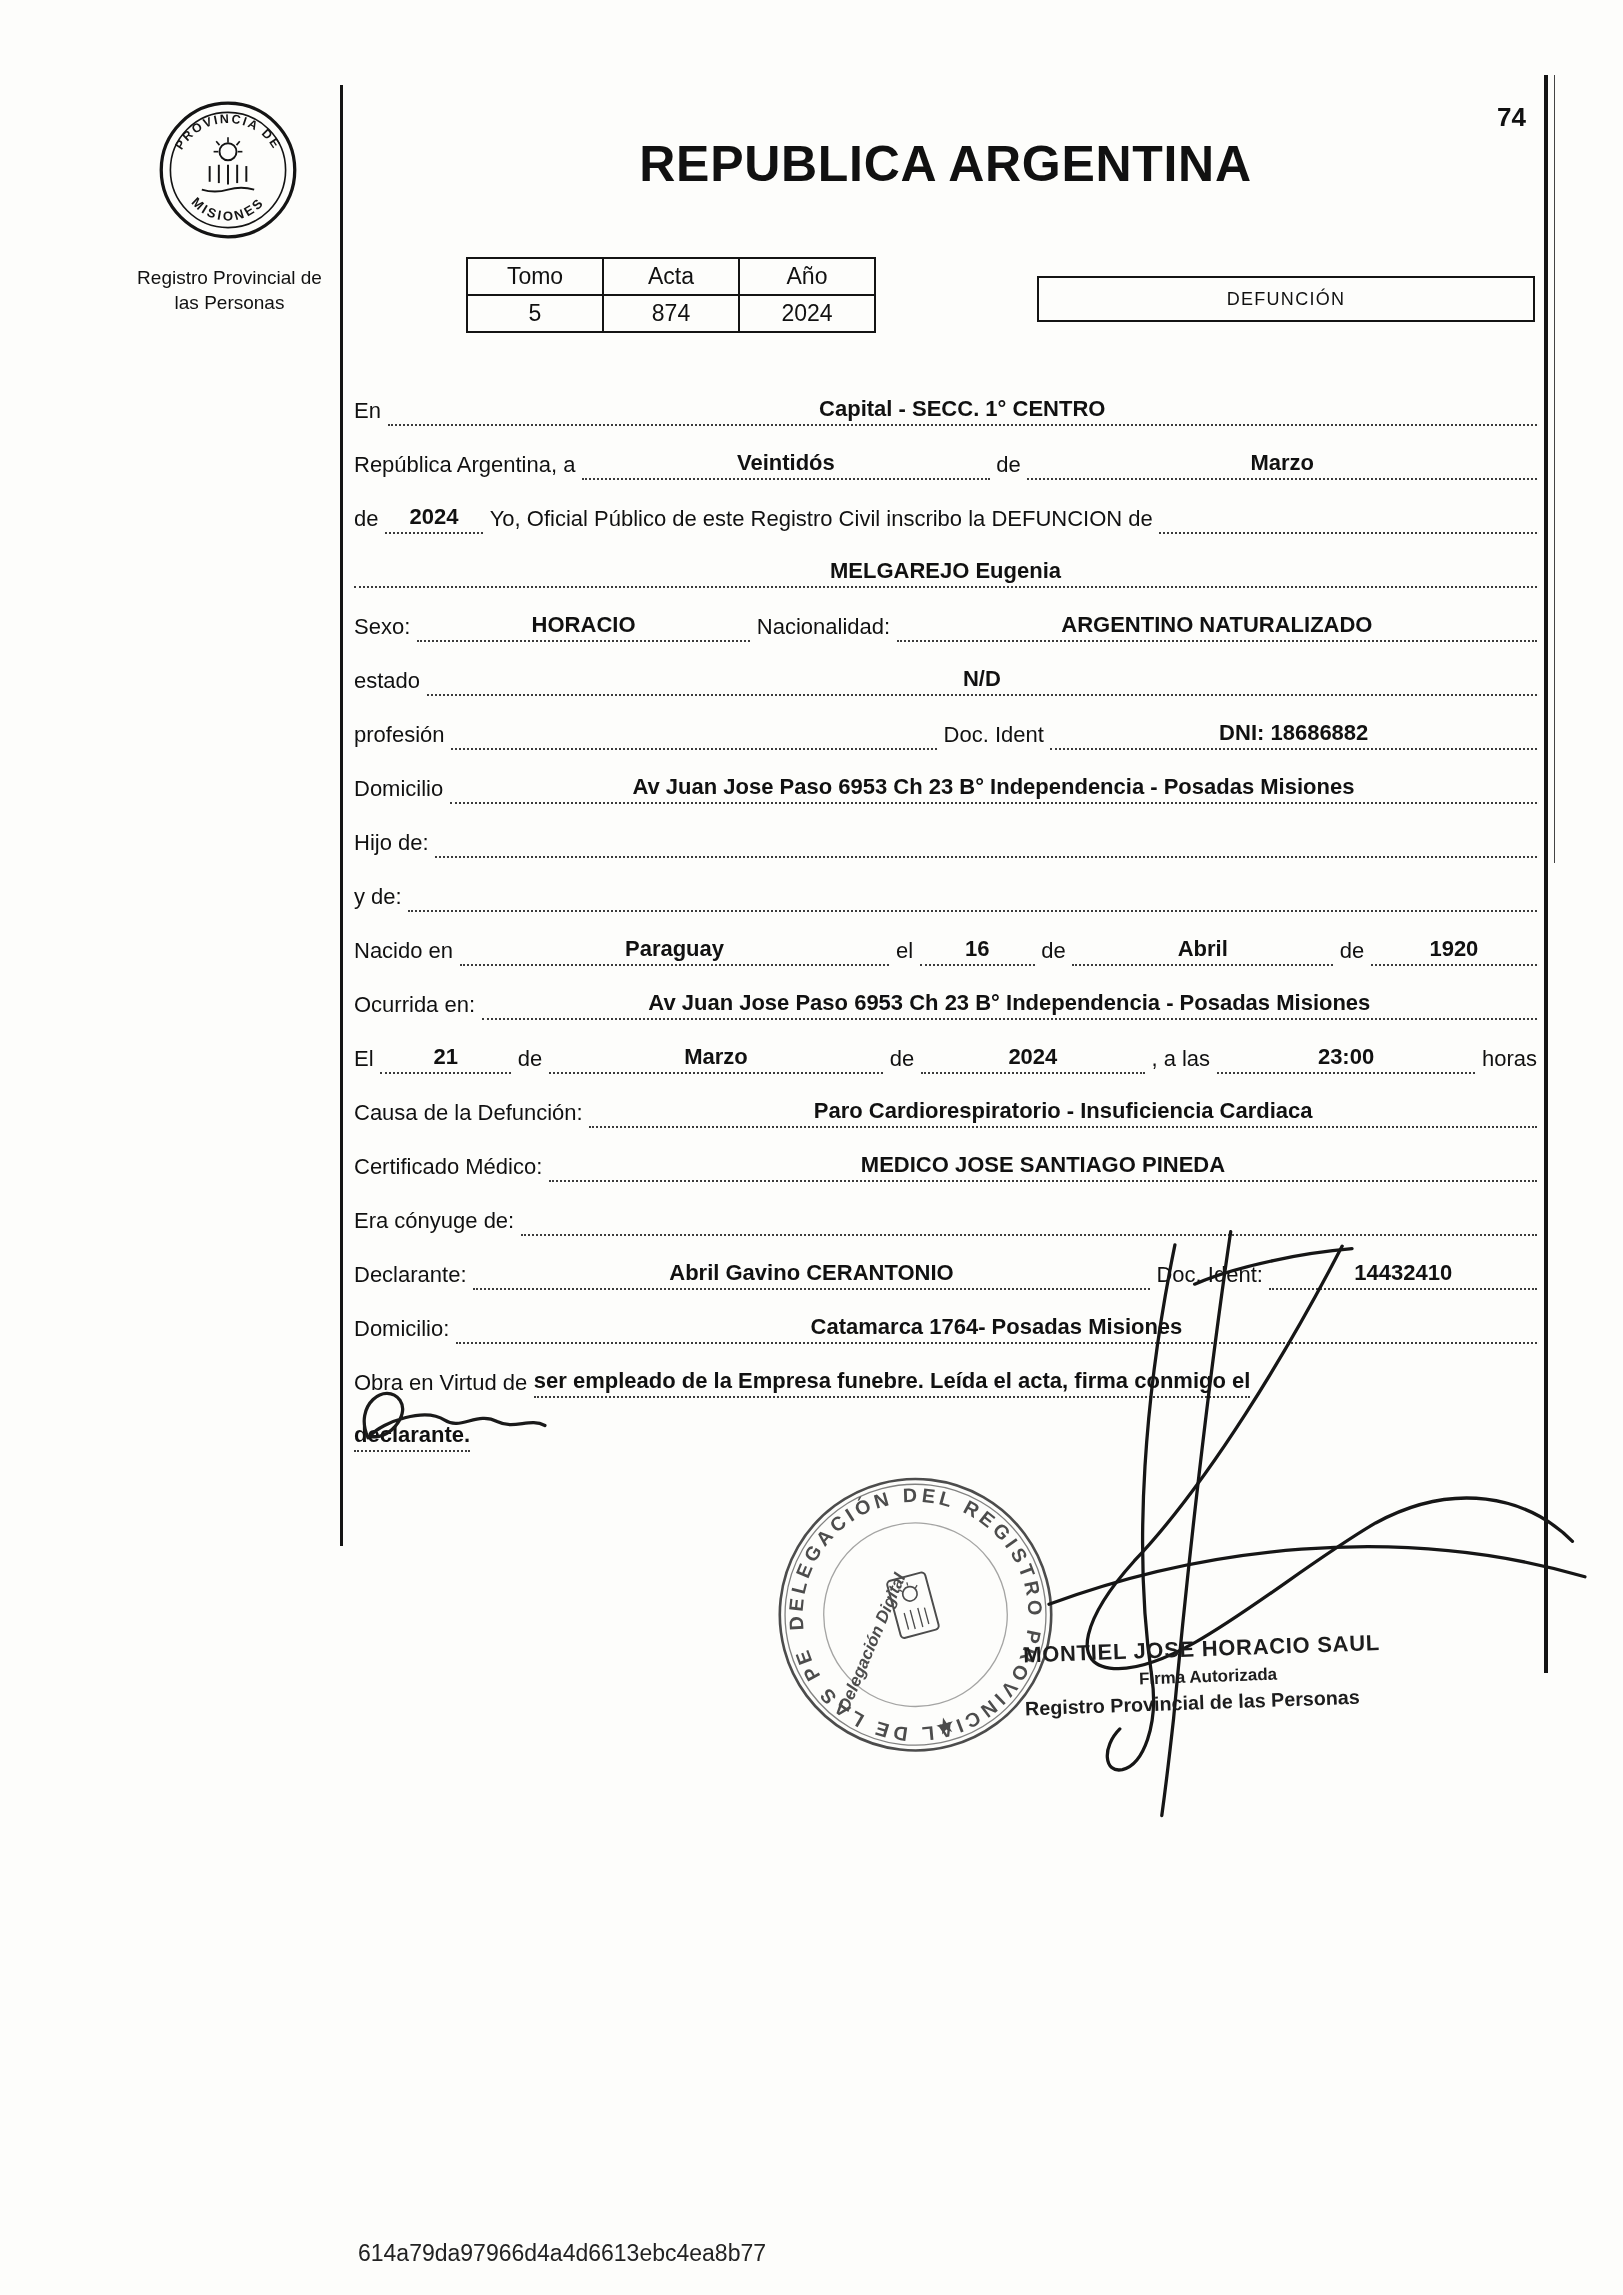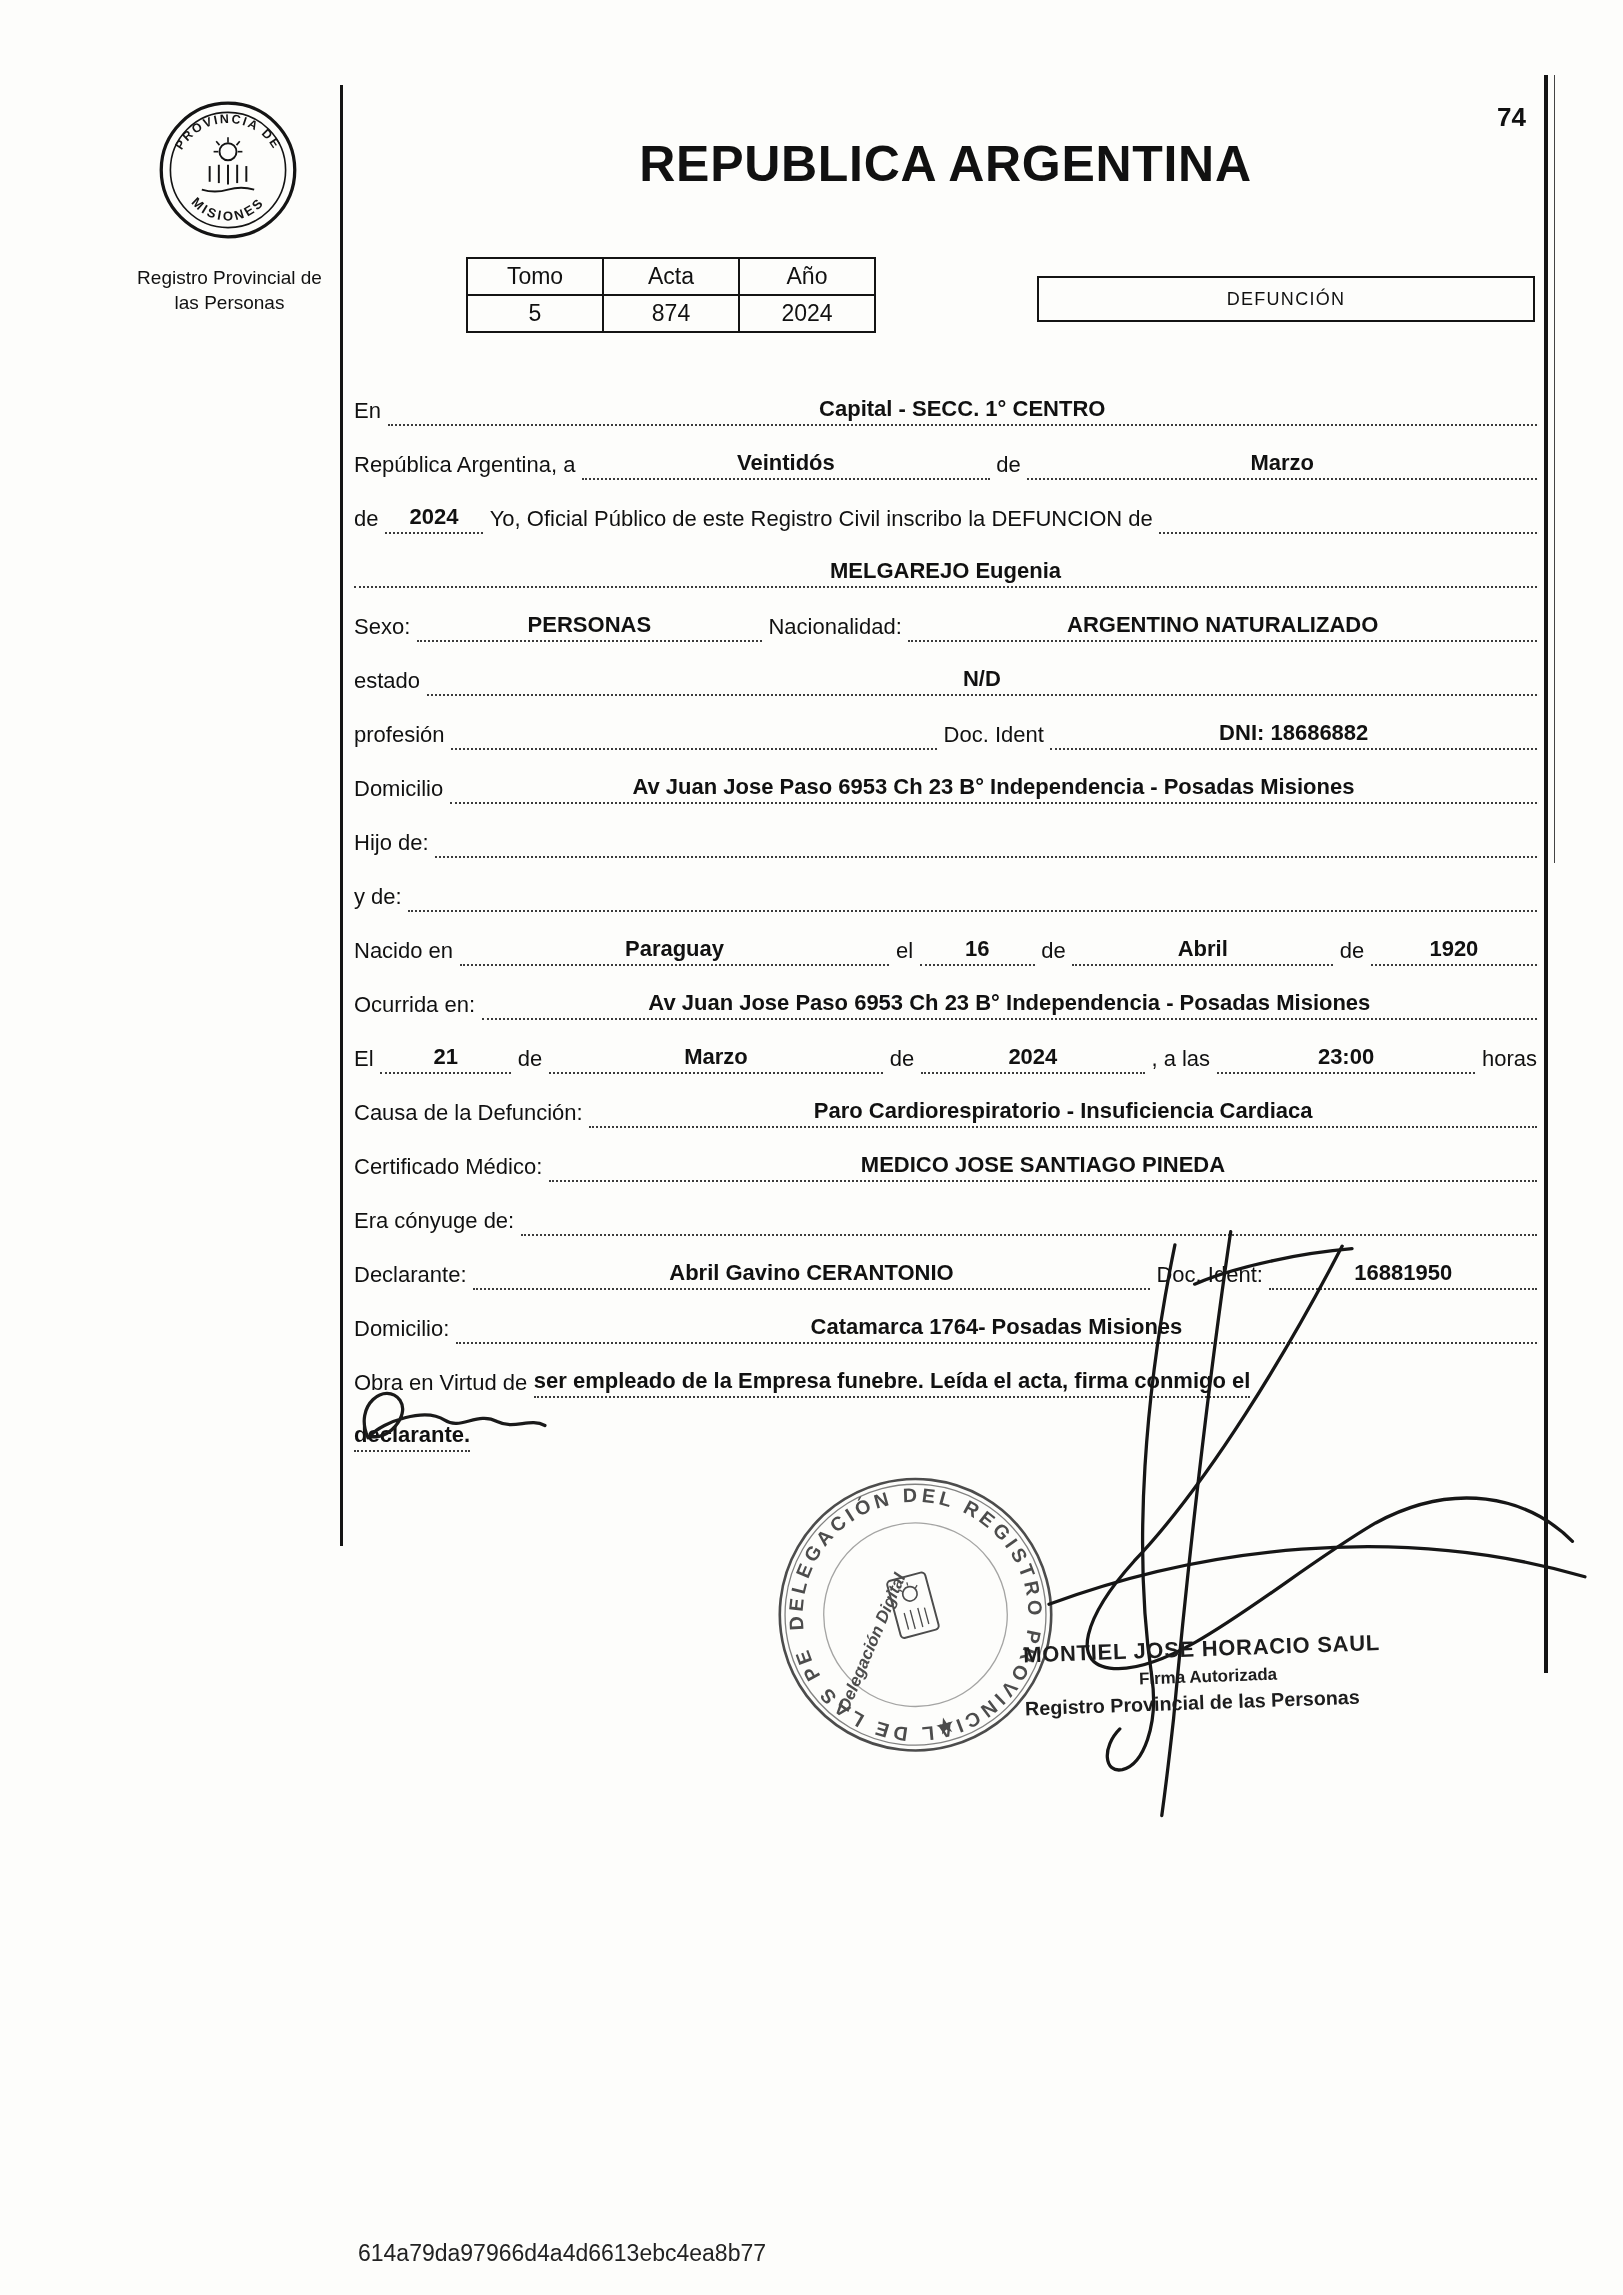--- a/index.html
+++ b/index.html
@@ -139,21 +139,21 @@
       <span class="lbl">Yo, Oficial Público de este Registro Civil inscribo la DEFUNCION de</span>
       <span class="seg fill"></span>
     </div>
 
     <div class="row">
       <span class="seg fill">MELGAREJO Eugenia</span>
     </div>
 
     <div class="row">
       <span class="lbl">Sexo:</span>
-      <span class="seg" style="flex-grow:1.1">PERSONAS</span>
+      <span class="seg" style="flex-grow:1.1">HORACIO</span>
       <span class="lbl">Nacionalidad:</span>
       <span class="seg" style="flex-grow:1.6">ARGENTINO NATURALIZADO</span>
     </div>
 
     <div class="row">
       <span class="lbl">estado</span>
       <span class="seg fill">N/D</span>
     </div>
 
     <div class="row">
@@ -218,21 +218,21 @@
 
     <div class="row">
       <span class="lbl">Era cónyuge de:</span>
       <span class="seg fill"></span>
     </div>
 
     <div class="row">
       <span class="lbl">Declarante:</span>
       <span class="seg" style="flex-grow:2.4">Abril Gavino CERANTONIO</span>
       <span class="lbl">Doc. Ident:</span>
-      <span class="seg" style="flex-grow:1">16881950</span>
+      <span class="seg" style="flex-grow:1">14432410</span>
     </div>
 
     <div class="row">
       <span class="lbl">Domicilio:</span>
       <span class="seg fill">Catamarca 1764- Posadas Misiones</span>
     </div>
 
     <div class="row">
       <span class="lbl">Obra en Virtud de</span>
       <span class="useg">ser empleado de la Empresa funebre. Leída el acta, firma conmigo el</span>

